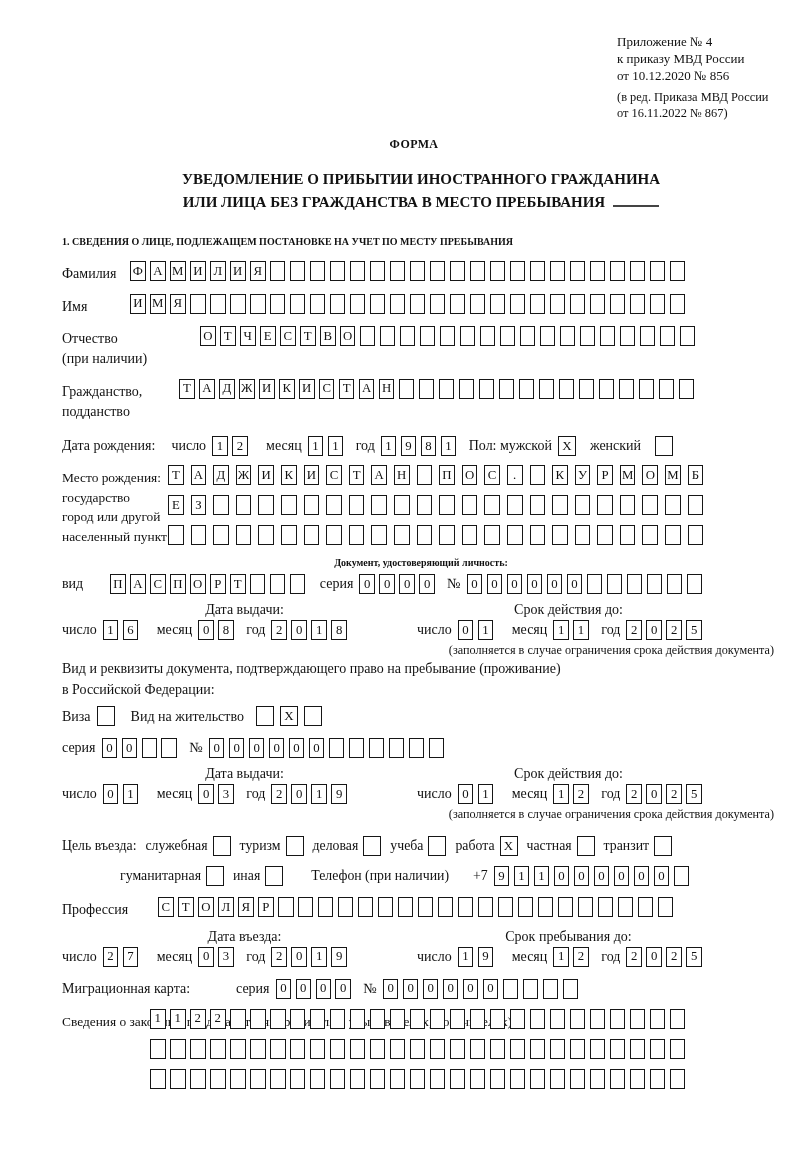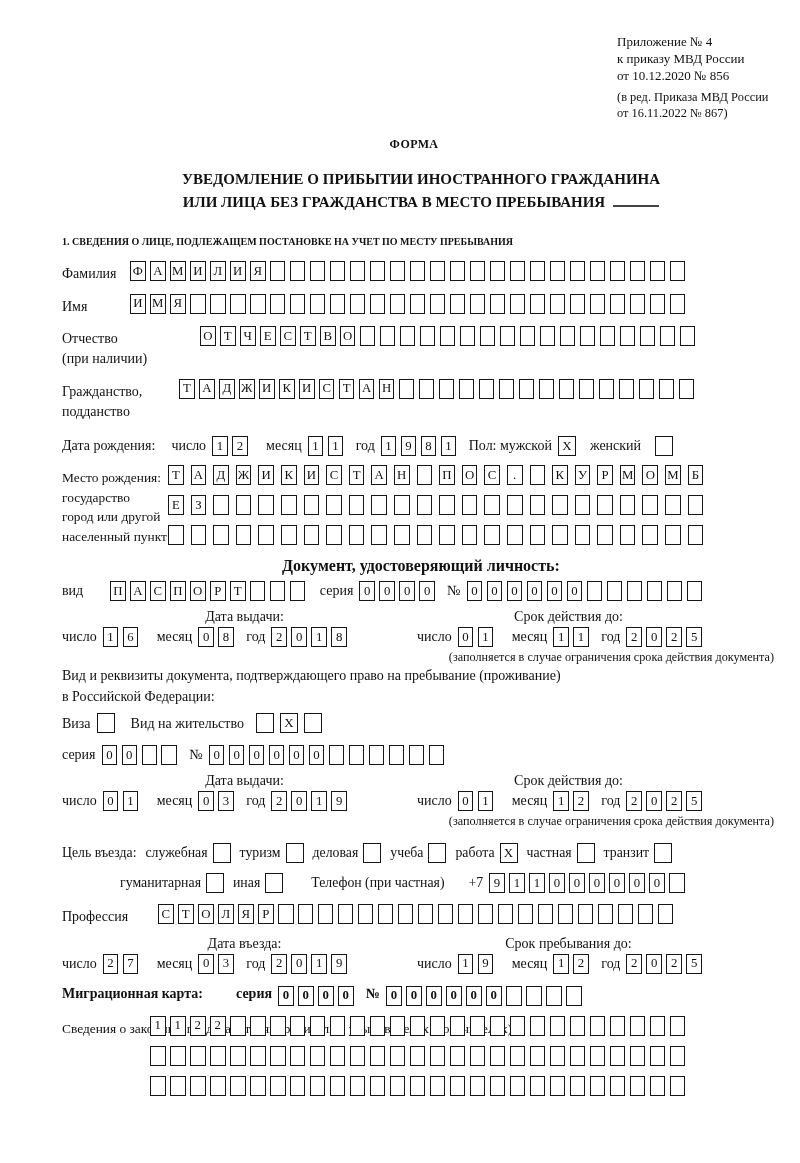--- a/index.html
+++ b/index.html
@@ -60,21 +60,21 @@
   .gap6 { margin-left:6px; } .gap12 { margin-left:12px; } .gap16 { margin-left:16px; }
 
   
   .purpose { display:flex; align-items:center; margin-top:14px; white-space:nowrap; font-size:13.8px; }
   .purpose .cbx { margin-left:5px; }
   .purpose .pitem { margin-left:9px; }
   .indent58 { margin-left:58px; }
 
   .legalwrap { margin-top:10px; }
   .mt14 { margin-top:14px; }
-  .bold-center { text-align:center; font-weight:bold; font-size:16px; margin-top:8px; }
+  .bold-center { text-align:center; font-weight:bold; font-size:10px; margin-top:8px; }
 </style>
 </head>
 <body>
 
 <div class="page">
 
   <div class="appendix">
     <div>Приложение № 4</div>
     <div>к приказу МВД России</div>
     <div>от 10.12.2020 № 856</div>
@@ -534,21 +534,21 @@
     <span class="cbx"></span>
     <span class="pitem">транзит</span>
     <span class="cbx"></span>
   </div>
 
   <div class="purpose" style="margin-top:10px;">
     <span class="indent58">гуманитарная</span>
     <span class="cbx"></span>
     <span class="pitem">иная</span>
     <span class="cbx"></span>
-    <span style="margin-left:28px;">Телефон (при частная)</span>
+    <span style="margin-left:28px;">Телефон (при наличии)</span>
     <span style="margin-left:24px; margin-right:6px;">+7</span>
     <span class="cells">
         <span class="cell">9</span>
         <span class="cell">1</span>
         <span class="cell">1</span>
         <span class="cell">0</span>
         <span class="cell">0</span>
         <span class="cell">0</span>
         <span class="cell">0</span>
         <span class="cell">0</span>
@@ -629,21 +629,21 @@
         <span class="cells">
             <span class="cell">2</span>
             <span class="cell">0</span>
             <span class="cell">2</span>
             <span class="cell">5</span>
           </span>
       </div>
     </div>
   </div>
 
-  <div class="row" style="align-items:flex-start; margin-top:12px;font-weight:bold;">
+  <div class="row" style="align-items:center; margin-top:12px;">
     <span class="dl" style="width:158px;">Миграционная карта:</span>
     <span class="dl" style="margin-left:10px;">серия</span>
     <span class="cells">
         <span class="cell">0</span>
         <span class="cell">0</span>
         <span class="cell">0</span>
         <span class="cell">0</span>
       </span>
     <span class="dl mS">№</span>
     <span class="cells">

